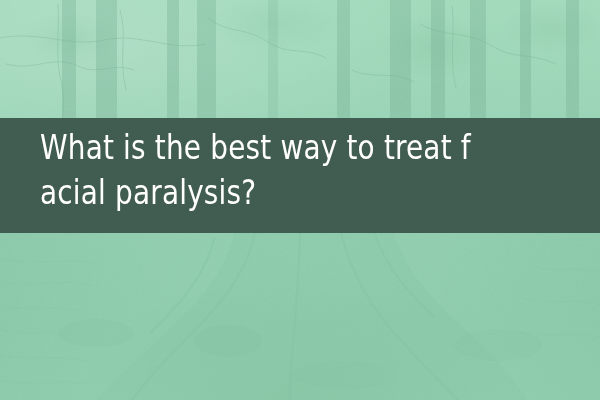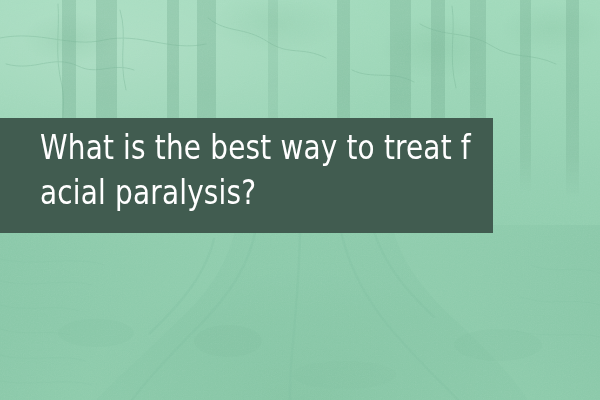--- a/index.html
+++ b/index.html
@@ -90,21 +90,21 @@
     position: absolute;
     inset: 0;
     background: rgba(150, 214, 180, 0.42);
   }
 
   
   .banner {
     position: absolute;
     left: 0;
     top: 118px;
-    width: 493px;
+    width: 600px;
     height: 115px;
     background: #415c50;
     display: block;
   }
   .banner-text {
     position: absolute;
     left: 40px;
     top: 7px;
     width: 560px;
     color: #ffffff;

